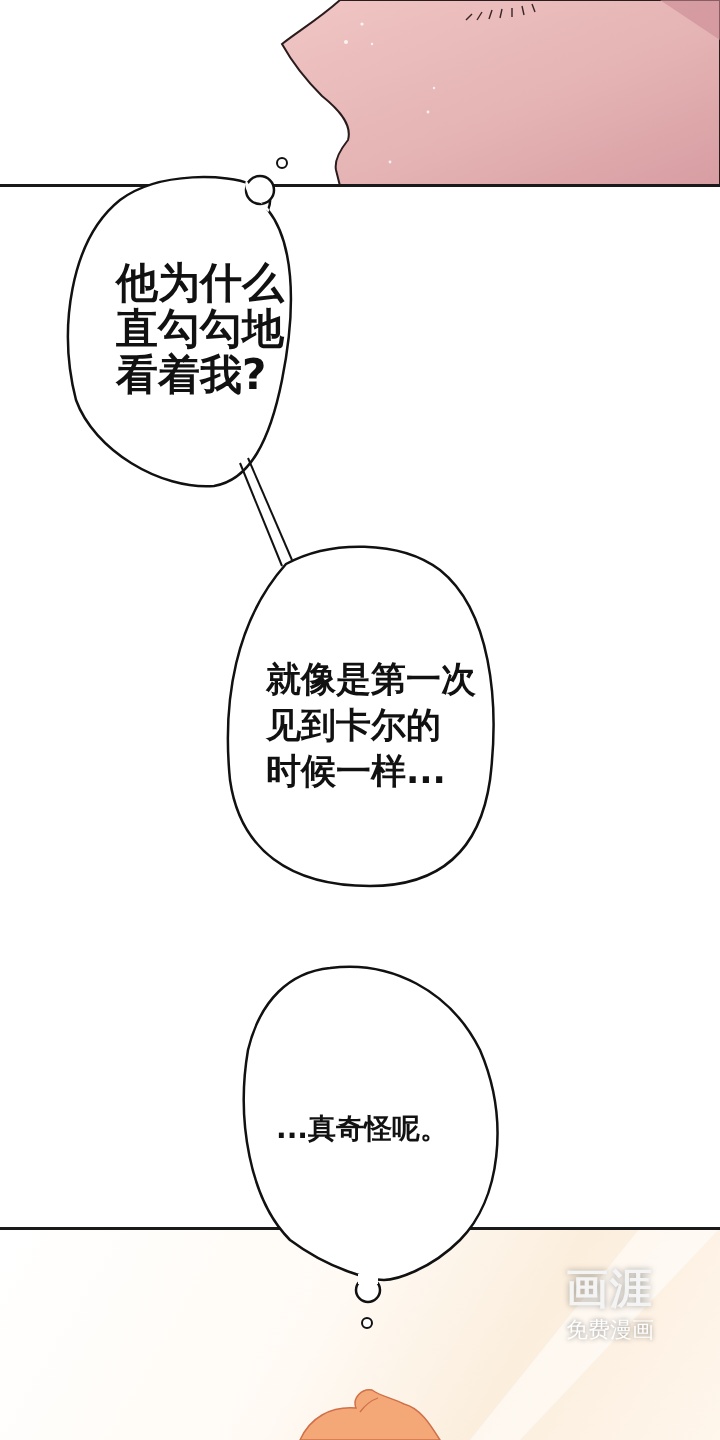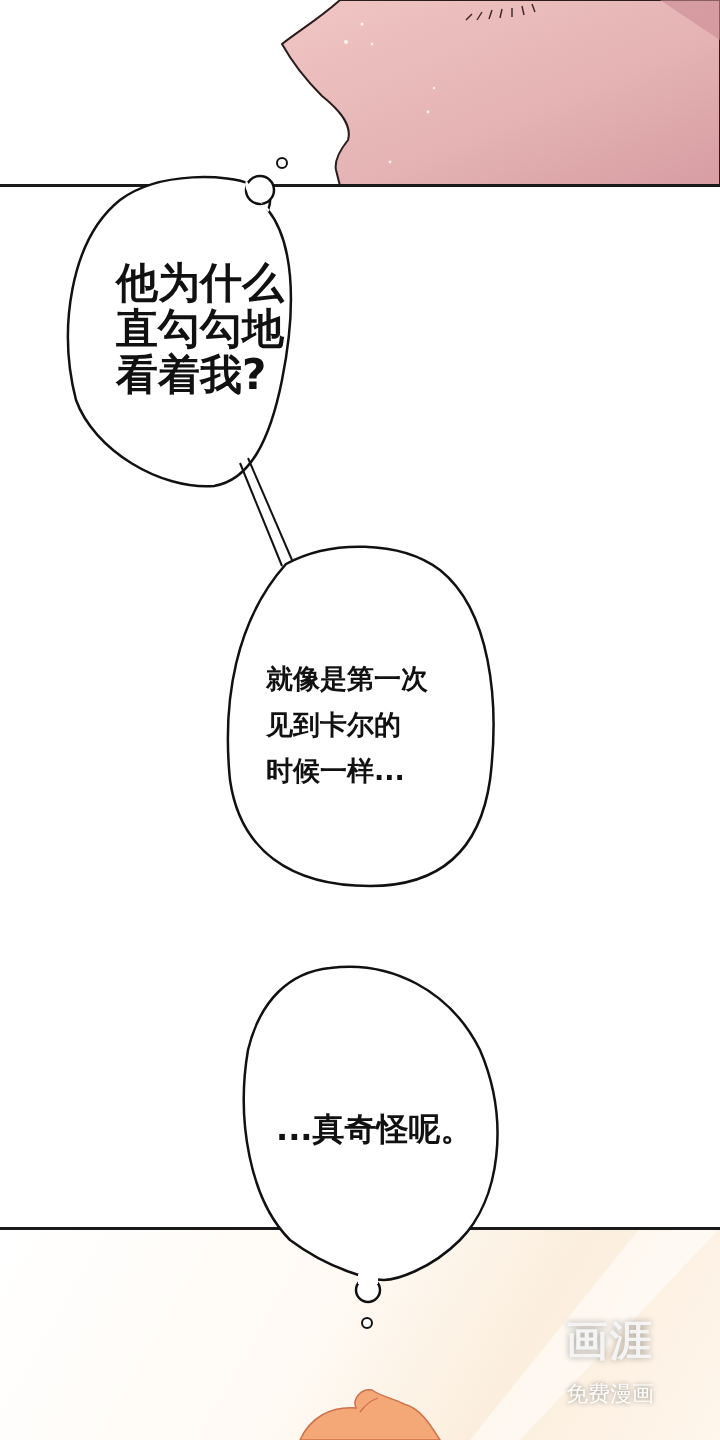--- a/index.html
+++ b/index.html
@@ -3,23 +3,23 @@
 <meta charset="utf-8">
 <style>
   html, body { margin: 0; padding: 0; }
   body { width: 720px; height: 1440px; position: relative; overflow: hidden; background: #ffffff; font-family: "DejaVu Sans", sans-serif; }
   .panel { position: absolute; left: 0; width: 720px; overflow: hidden; }
   #panel-top { top: 0; height: 186px; background: #ffffff; }
   #panel-bottom { top: 1228px; height: 212px; background: linear-gradient(120deg, #ffffff 0%, #fffaf4 45%, #fbeedd 70%, #fff6ec 100%); }
   .divider { position: absolute; left: 0; width: 720px; height: 3px; background: #1a1a1a; }
   svg.layer { position: absolute; left: 0; top: 0; }
   .bubble-text { position: absolute; color: #111; font-weight: bold; font-size: 42px; line-height: 46px; white-space: pre; font-family: "DejaVu Sans", sans-serif; }
-  .wm { position: absolute; left: 566px; top: 1318px; width: 124px; }
+  .wm { position: absolute; left: 566px; top: 1266px; width: 124px; }
   .wm-logo { font-size: 42px; font-weight: bold; color: #f4f4f4; text-shadow: 0 0 6px rgba(0,0,0,0.35); letter-spacing: 2px; line-height: 46px; }
-  .wm-sub { font-size: 22px; color: #ffffff; text-shadow: 0 0 5px rgba(0,0,0,0.45); line-height: 28px; margin-top: 16px; }
+  .wm-sub { font-size: 22px; color: #ffffff; text-shadow: 0 0 5px rgba(0,0,0,0.45); line-height: 28px; margin-top: 4px; }
 </style>
 </head>
 <body>
 
 <div class="panel" id="panel-top">
   <svg class="layer" width="720" height="186">
     <defs>
       <linearGradient id="skinGrad" x1="0" y1="0" x2="1" y2="1">
         <stop offset="0" stop-color="#f0c6c4"></stop>
         <stop offset="0.6" stop-color="#e4b2b3"></stop>
@@ -78,21 +78,21 @@
     <path d="M330,968 C390,960 450,990 480,1050 C510,1120 500,1200 460,1240 C430,1270 395,1280 384,1280 C372,1280 330,1270 290,1240 C250,1200 236,1120 248,1050 C260,1000 290,972 330,968 Z" fill="#fff" stroke="#111" stroke-width="2.5"></path>
     <circle cx="368" cy="1290" r="12" fill="#fff" stroke="#111" stroke-width="2.5"></circle>
     <rect x="358" y="1274" width="20" height="10" fill="#fff"></rect>
     <circle cx="367" cy="1323" r="5" fill="#fff" stroke="#111" stroke-width="2"></circle>
   </g>
 </svg>
 
 <div class="bubble-text" style="left:116px; top:260px;">他为什么
 直勾勾地
 看着我?</div>
-<div class="bubble-text" style="left:266px; top:656px; font-size:27px;">就像是第一次
+<div class="bubble-text" style="left:266px; top:656px; font-size:35px;">就像是第一次
 见到卡尔的
 时候一样...</div>
-<div class="bubble-text" style="left:276px; top:1106px; font-size:32px;">...真奇怪呢。</div>
+<div class="bubble-text" style="left:276px; top:1106px; font-size:28px;">...真奇怪呢。</div>
 
 <div class="wm">
   <div class="wm-logo">画涯</div>
   <div class="wm-sub">免费漫画</div>
 </div>
 
 </body></html>

